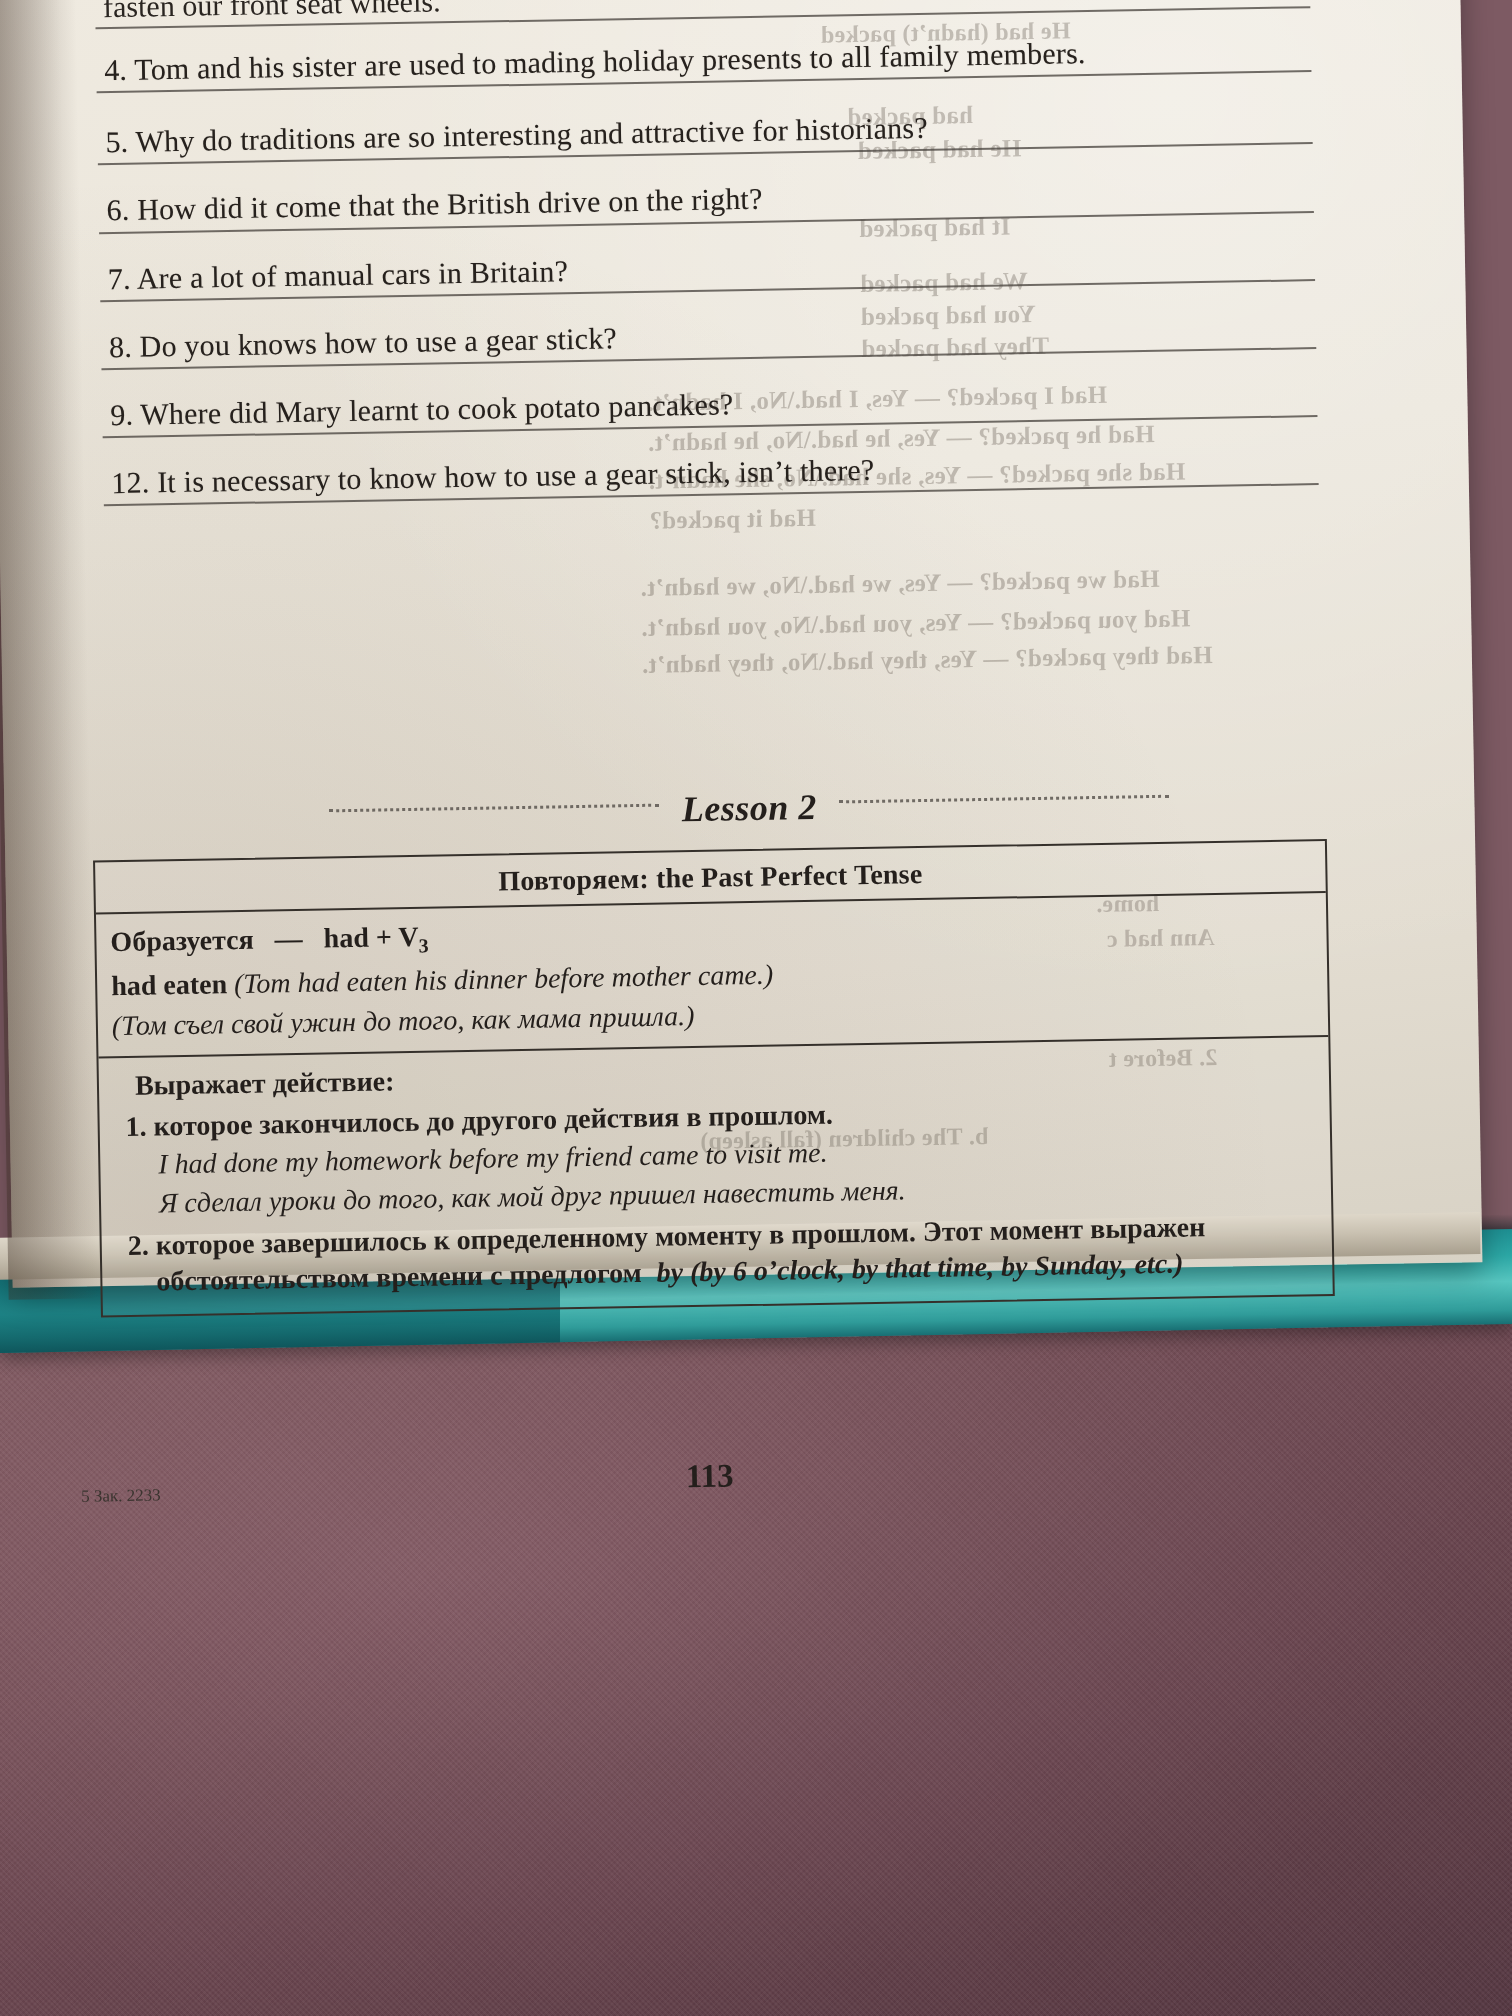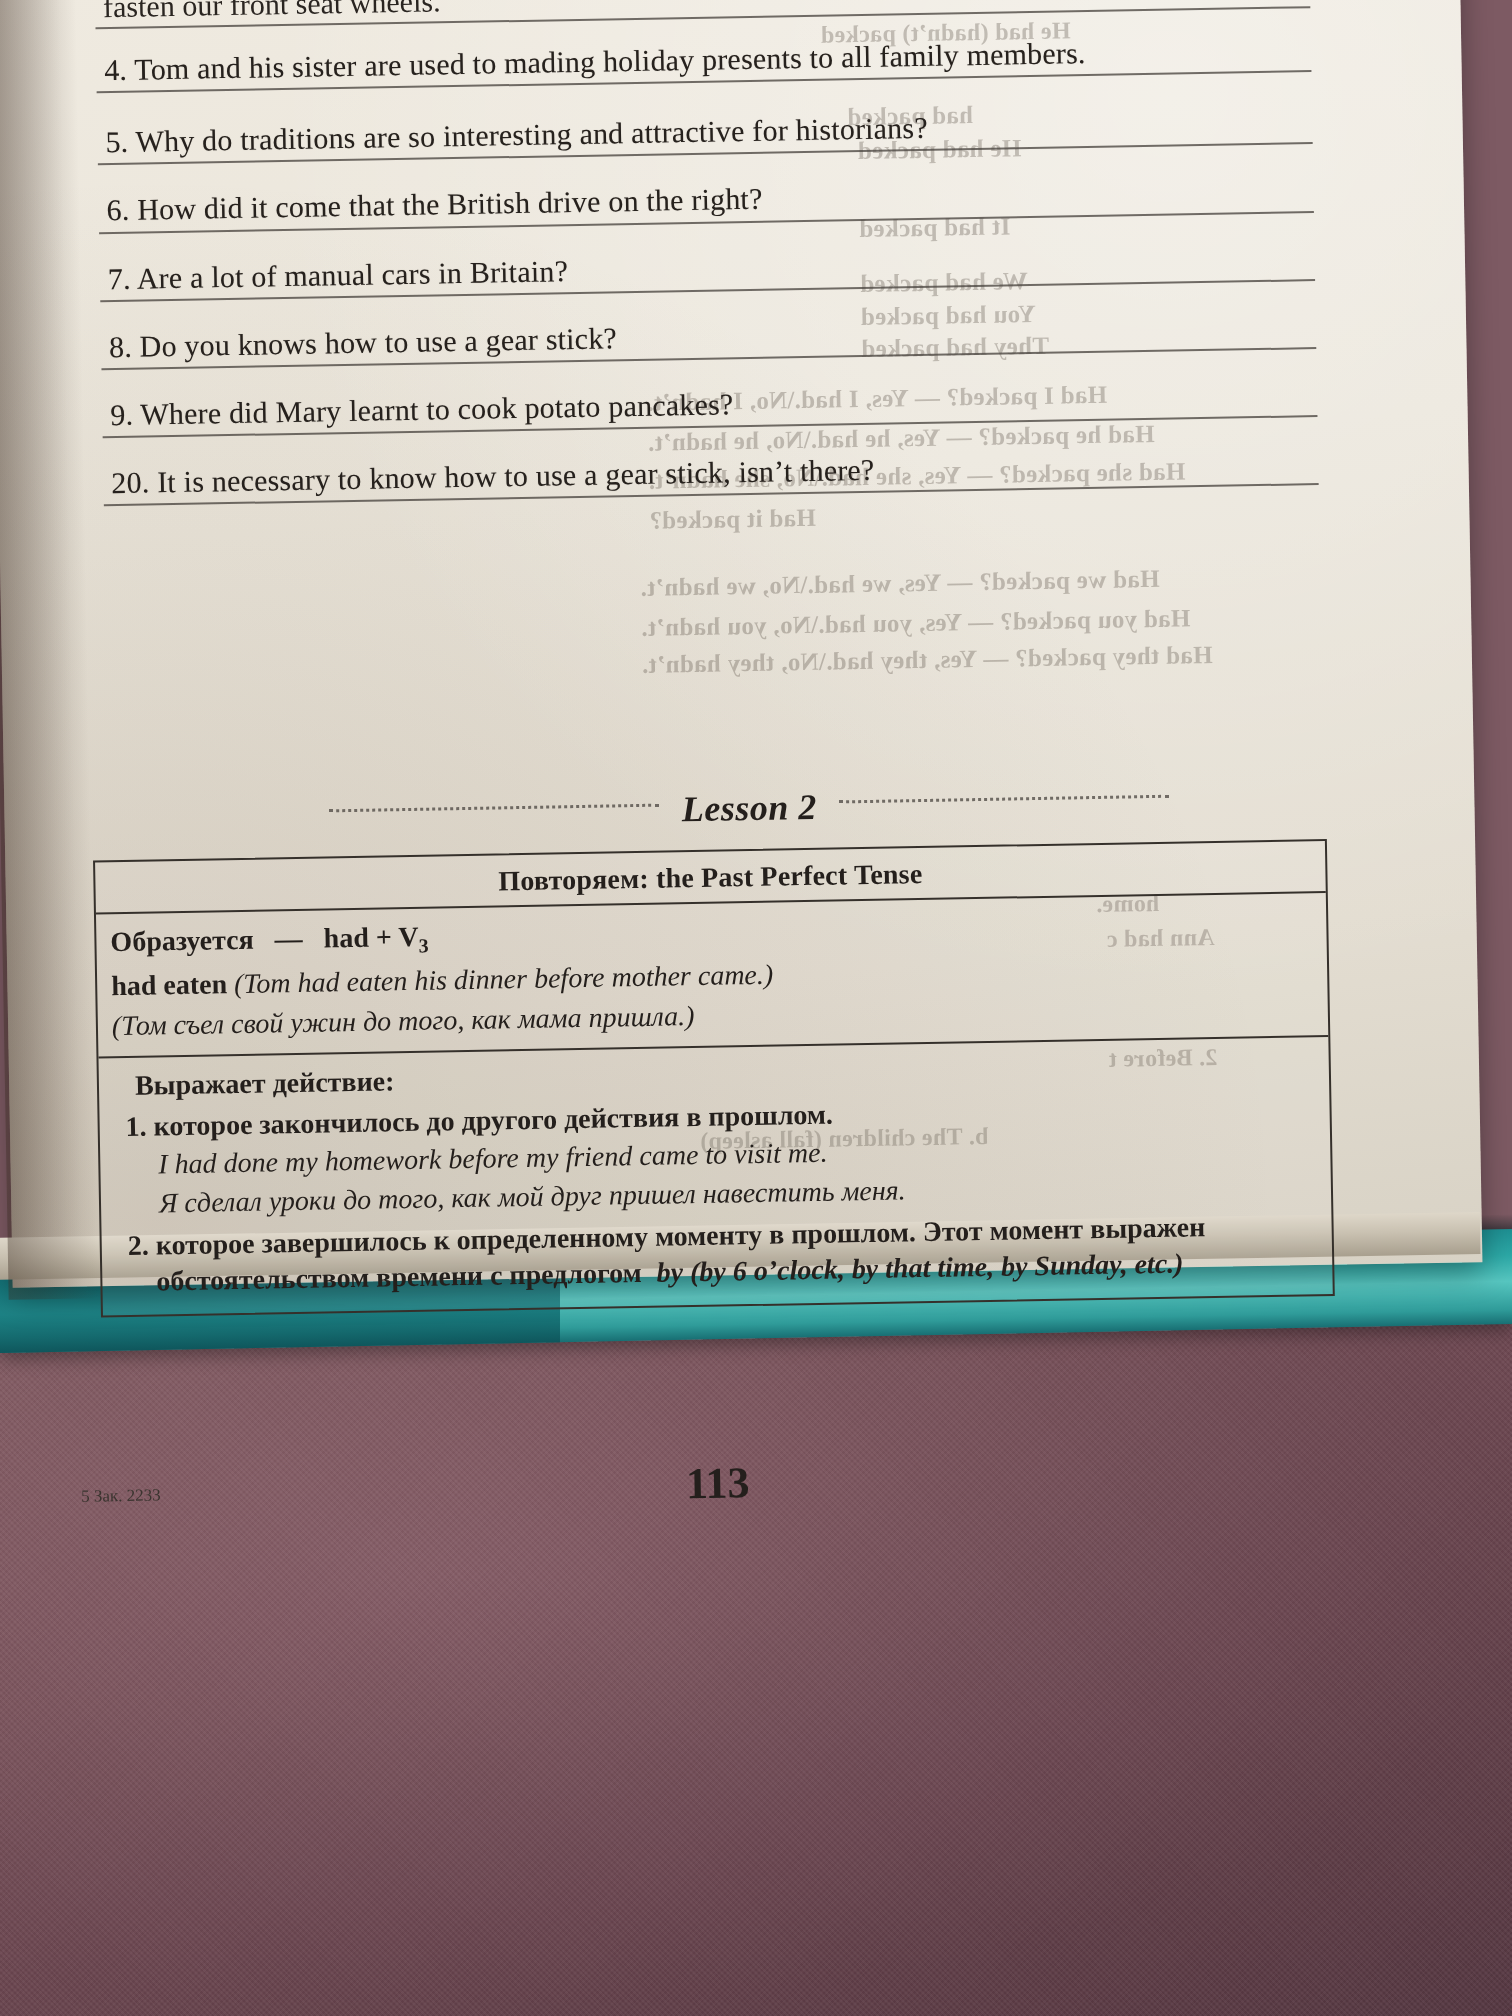--- a/index.html
+++ b/index.html
@@ -219,21 +219,21 @@
     font-weight: normal;
     font-style: italic;
     display: block;
     margin-left: 4px;
     margin-top: 2px;
   }
 
   .page-number {
     position: absolute;
     left: 660px; top: 1470px;
-    font-size: 44px;
+    font-size: 33px;
     font-weight: bold;
   }
   .imprint {
     position: absolute;
     left: 55px; top: 1488px;
     font-size: 17px;
     color: #3a342f;
   }
 </style>
 </head>
@@ -320,21 +320,21 @@
       <div class="q-row" style="margin-top:26px;">
         <div class="q-text">
           <span class="num">9.</span>
           <span>Where did Mary learnt to cook potato pancakes?</span>
         </div>
         <div class="rule"></div>
       </div>
 
       <div class="q-row" style="margin-top:26px;">
         <div class="q-text">
-          <span class="num">20.</span>
+          <span class="num">12.</span>
           <span>It is necessary to know how to use a gear stick, isn’t there?</span>
         </div>
         <div class="rule"></div>
       </div>
 
     </div>
 
     <div class="lesson-head">
       <span class="dots-l"></span>
       <span class="lesson-title">Lesson 2</span>

